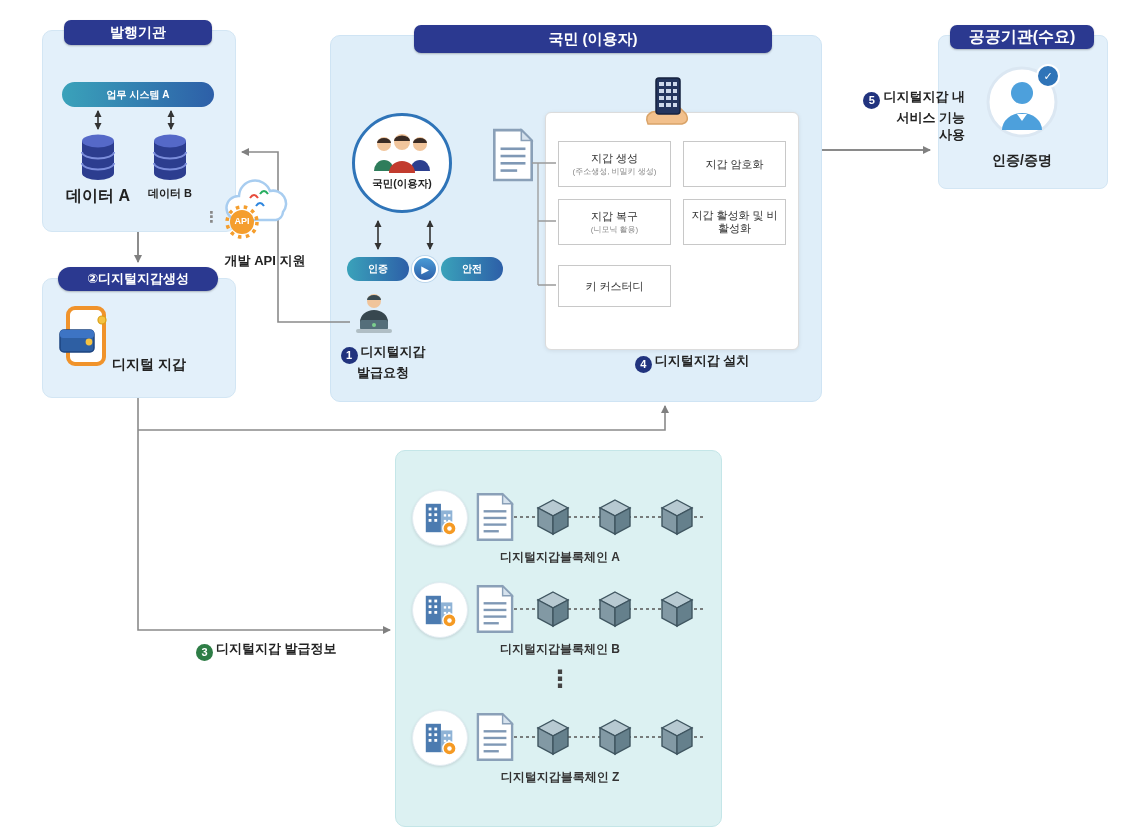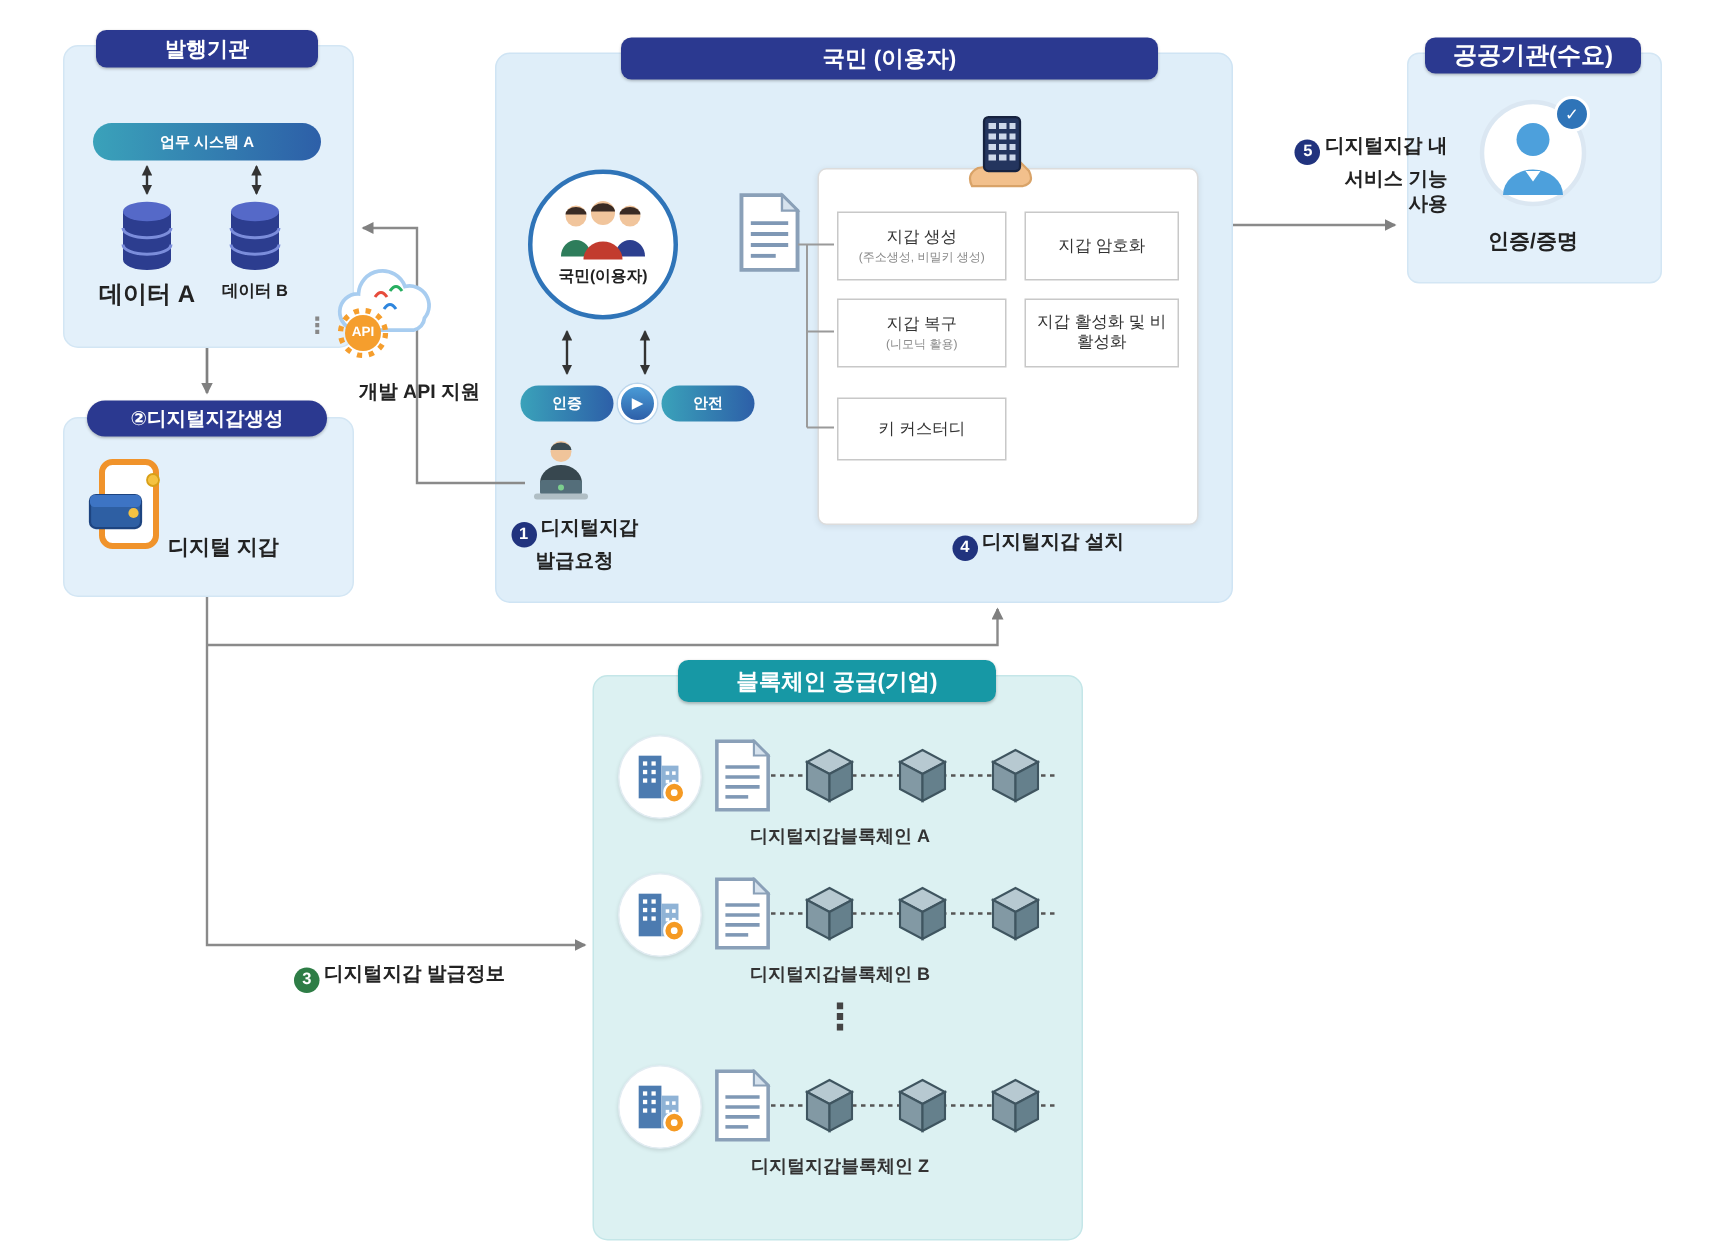--- a/index.html
+++ b/index.html
@@ -148,21 +148,21 @@
       <path d="M18 44 a12 12 0 0 1 1 -24 a16 16 0 0 1 31 -5 a13 13 0 0 1 13 21 a9 9 0 0 1 -7 8 z" fill="#fff" stroke="#a8cdf0" stroke-width="2.5"></path>
       <path d="M30 22 q4 -6 8 0" fill="none" stroke="#e74c3c" stroke-width="2"></path>
       <path d="M40 18 q4 -6 8 0" fill="none" stroke="#27ae60" stroke-width="2"></path>
       <path d="M36 30 q4 -6 8 0" fill="none" stroke="#2e86de" stroke-width="2"></path>
       <circle cx="22" cy="46" r="15" fill="none" stroke="#f59e2d" stroke-width="3.5" stroke-dasharray="3.5,4.5"></circle>
       <circle cx="22" cy="46" r="12" fill="#f59e2d"></circle>
     </svg>
     <div class="abs" style="left:10px;top:40px;width:24px;text-align:center;color:#fff;font-weight:bold;font-size:9px;">API</div>
   </div>
   <div class="abs" style="left:204px;top:208px;font-size:15px;color:#888;font-weight:bold;">⋮</div>
-  <div class="cap" style="left:210px;top:252px;width:110px;font-size:13px;text-align:right;">개발 API 지원</div>
+  <div class="cap" style="left:210px;top:252px;width:110px;font-size:13px;">개발 API 지원</div>
 
   <div class="panel-box" style="left:330px;top:35px;width:490px;height:365px;background:#dfeef9;border:1px solid #cfe4f4;"></div>
   <div class="hdr" style="left:414px;top:25px;width:358px;height:28px;font-size:15px;">
     <span>국민 (이용자)</span>
   </div>
 
   <div class="avatar-circle">
     <svg style="margin:14px auto 0;" width="64" height="44" viewBox="0 0 64 44">
       <circle cx="14" cy="14" r="7" fill="#f1c59c"></circle>
         <path d="M7 13 a7 5 0 0 1 14 0 z" fill="#3a2b24"></path>
@@ -268,23 +268,20 @@
     <div><span class="badge">5</span><span>디지털지갑 내</span></div>
     <div style="padding-left:20px;">서비스 기능</div>
     <div style="padding-left:20px;">사용</div>
   </div>
 
   <div class="steptxt" style="left:196px;top:640px;width:180px;text-align:left;">
     <span class="badge green">3</span><span>디지털지갑 발급정보</span>
   </div>
 
   <div class="panel-box teal-box" style="left:395px;top:450px;width:325px;height:375px;"></div>
-  <div class="hdr teal" style="left:452px;top:440px;width:212px;height:28px;font-size:15px;">
-    <span>블록체인 공급(기업)</span>
-  </div>
 
   <div class="abs" style="left:410px;top:488px;width:300px;height:58px;">
     <div class="white-circle" style="left:2px;top:2px;width:54px;height:54px;">
       <svg width="38" height="36">
           <use href="#sym-building"></use>
         </svg>
     </div>
     <svg class="abs" style="left:66px;top:4px;" width="38" height="50">
         <use href="#sym-doc"></use>
       </svg>

